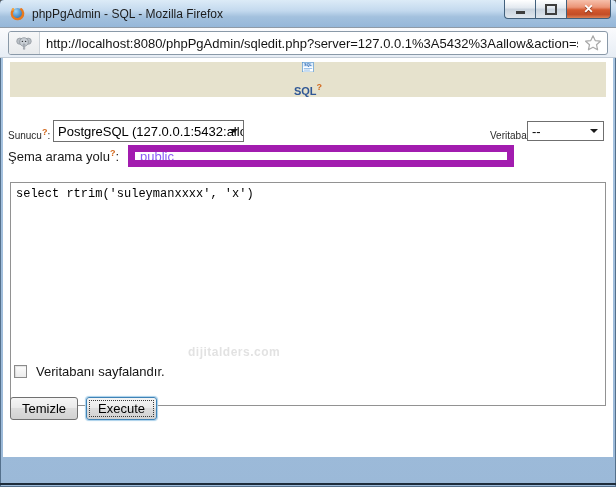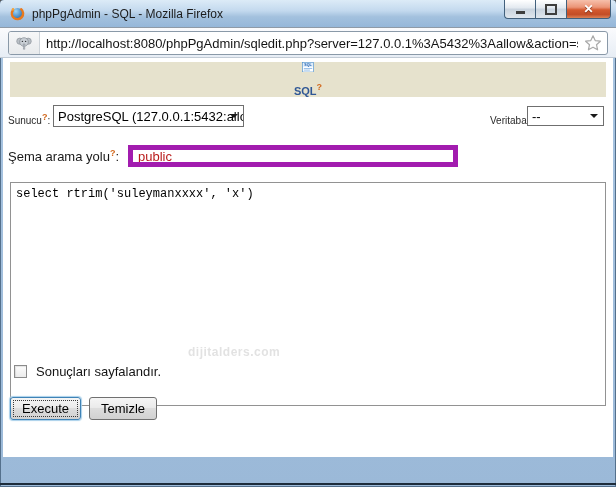--- a/index.html
+++ b/index.html
@@ -41,30 +41,30 @@
   .star{width:18px;height:18px;margin-right:5px;flex:0 0 auto;}
   
   .page{position:absolute;left:3px;top:58px;width:610px;height:399px;background:#fff;}
   .tabbar{position:absolute;left:7px;top:4px;width:596px;height:35px;display:flex;}
   .tab{flex:1;display:flex;flex-direction:column;align-items:center;justify-content:center;gap:10px;cursor:pointer;}
   .tab.active{background:#e6e2cd;}
   .tab.inactive{background:#f0eddd;}
   .tab-label{font-size:11px;color:#2f5795;}
   .tab.active .tab-label{font-weight:bold;}
   sup.help{color:#d2691e;font-size:9px;font-weight:bold;cursor:pointer;}
-  .row1{position:absolute;left:0;top:47px;width:542px;height:26px;text-decoration:underline;}
+  .row1{position:absolute;left:0;top:62px;width:542px;height:26px;text-decoration:underline;}
   .lbl-small{position:absolute;font-size:10px;color:#2a2a2a;white-space:nowrap;}
   .fake-select{position:absolute;box-sizing:border-box;height:22px;background:#fff;border:1px solid #6f6f6f;
     font-size:13px;color:#000;display:flex;align-items:center;padding:0 16px 0 4px;cursor:default;white-space:nowrap;overflow:hidden;}
   .dd-arrow{position:absolute;right:5px;top:8px;width:0;height:0;
     border-left:4px solid transparent;border-right:4px solid transparent;border-top:4px solid #1a1a1a;}
   .row2{position:absolute;left:0;top:86px;width:610px;height:26px;}
   .lbl-mid{position:absolute;font-size:13px;color:#1a1a1a;white-space:nowrap;}
-  .schema-input{position:absolute;left:125px;top:1px;width:330px;height:22px;box-sizing:border-box;
-    border:5px solid #a21caf;font-family:"Liberation Sans",sans-serif;font-size:13px;color:#b91c1c;padding:0 5px;}
+  .schema-input{position:absolute;left:125px;top:1px;width:386px;height:22px;box-sizing:border-box;
+    border:7px solid #a21caf;font-family:"Liberation Sans",sans-serif;font-size:13px;color:#8b5cf6;padding:0 5px;}
   .sql-area{position:absolute;left:7px;top:124px;width:596px;height:224px;box-sizing:border-box;
     border:1px solid #929292;background:#fff;resize:none;overflow:hidden;
     font-family:"Liberation Mono","DejaVu Sans Mono",monospace;font-size:12px;color:#000;padding:4px 5px;line-height:1.25;}
   .watermark{position:absolute;left:185px;top:287px;font-size:12px;font-weight:bold;
     color:#bfbfbf;opacity:.45;letter-spacing:.5px;z-index:3;pointer-events:none;}
   .check-row{position:absolute;left:11px;top:306px;display:flex;align-items:center;}
   .checkbox{width:13px;height:13px;box-sizing:border-box;border:1px solid #8b8b8b;
     background:linear-gradient(#fdfdfd,#ececec);box-shadow:inset 1px 1px 1px rgba(0,0,0,.10);cursor:pointer;}
   .check-label{font-size:13px;color:#141414;margin-left:9px;}
   .btn-row{position:absolute;left:7px;top:339px;display:flex;gap:8px;}
@@ -164,25 +164,25 @@
       <span class="lbl-mid" style="left:5px;top:4px;"><span>Şema arama yolu</span><sup class="help">?</sup><span>:</span></span>
       <input class="schema-input" value="public" style="">
     </div>
 
     <textarea class="sql-area" spellcheck="false" style="">select rtrim('suleymanxxxx', 'x')</textarea>
 
     <div class="watermark">dijitalders.com</div>
 
     <div class="check-row">
       <div class="checkbox"></div>
-      <span class="check-label">Sonuçları sayfalandır.</span>
+      <span class="check-label">Veritabanı sayfalandır.</span>
     </div>
 
     <div class="btn-row">
+      <button class="btn">Temizle</button>
       <button class="btn default-focus">Execute</button>
-      <button class="btn">Temizle</button>
     </div>
 
   </div>
 
 
   <div class="bottom-dark"></div>
 </div>
 
 </body></html>

